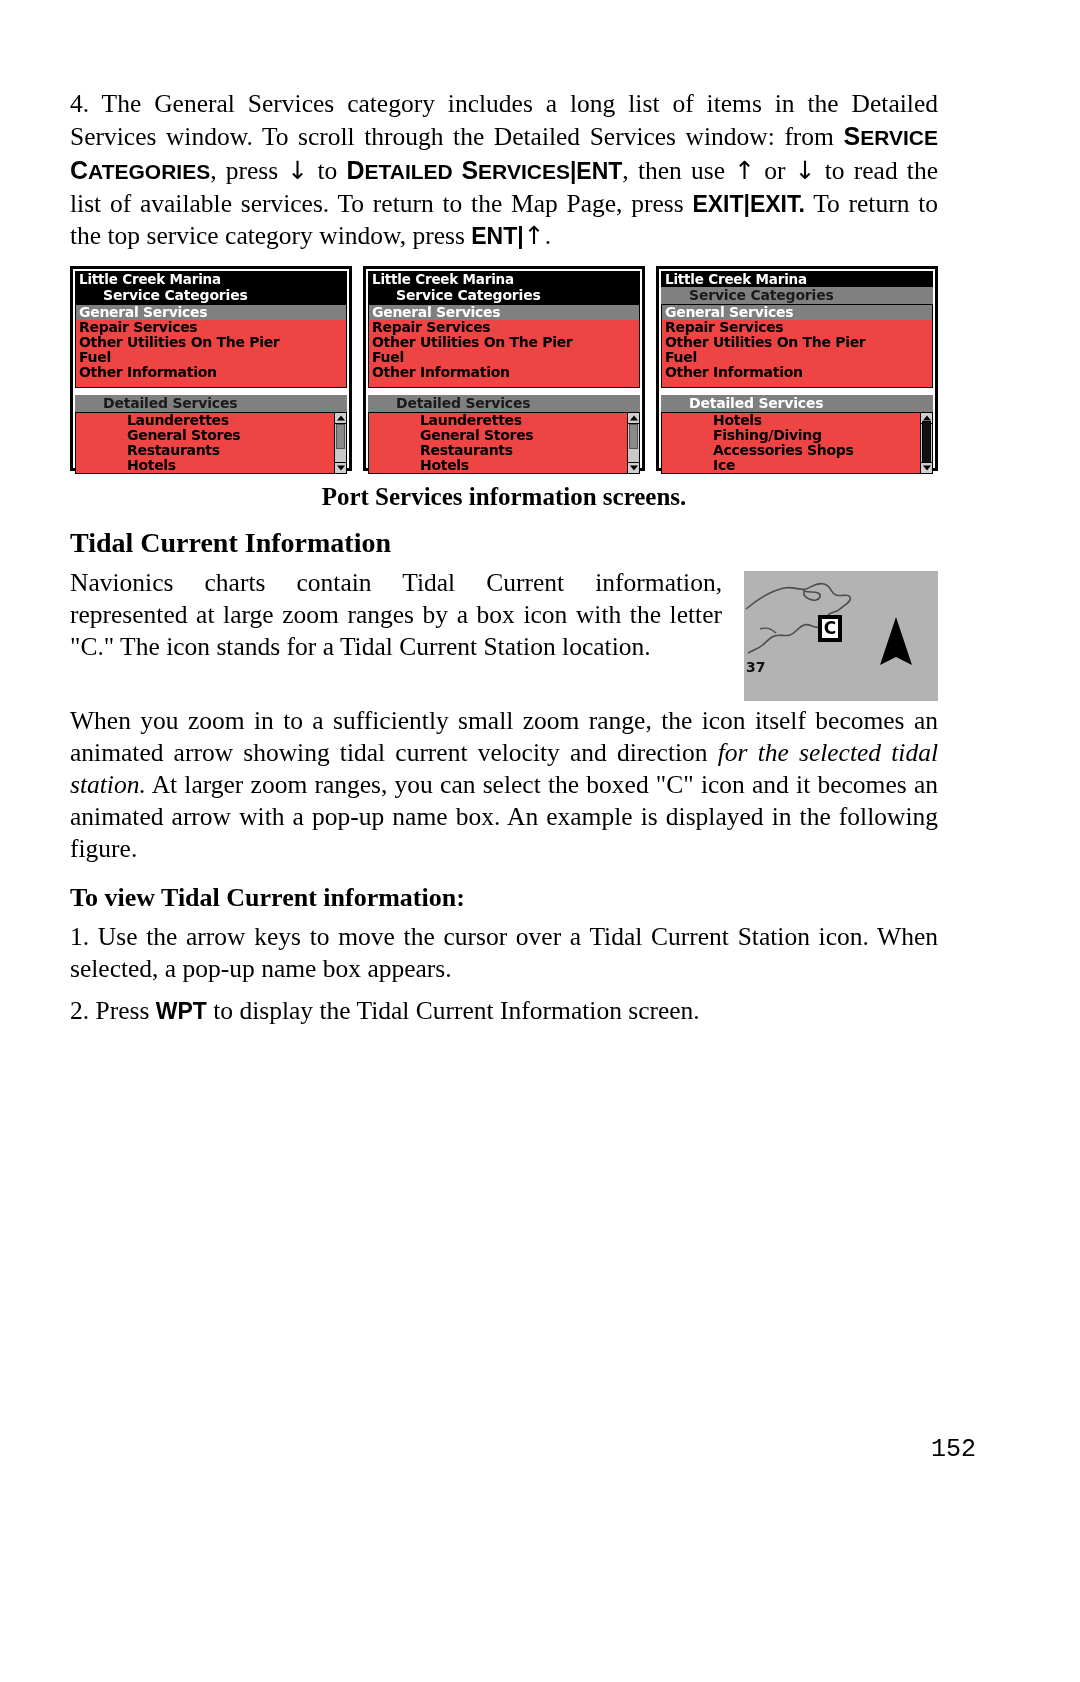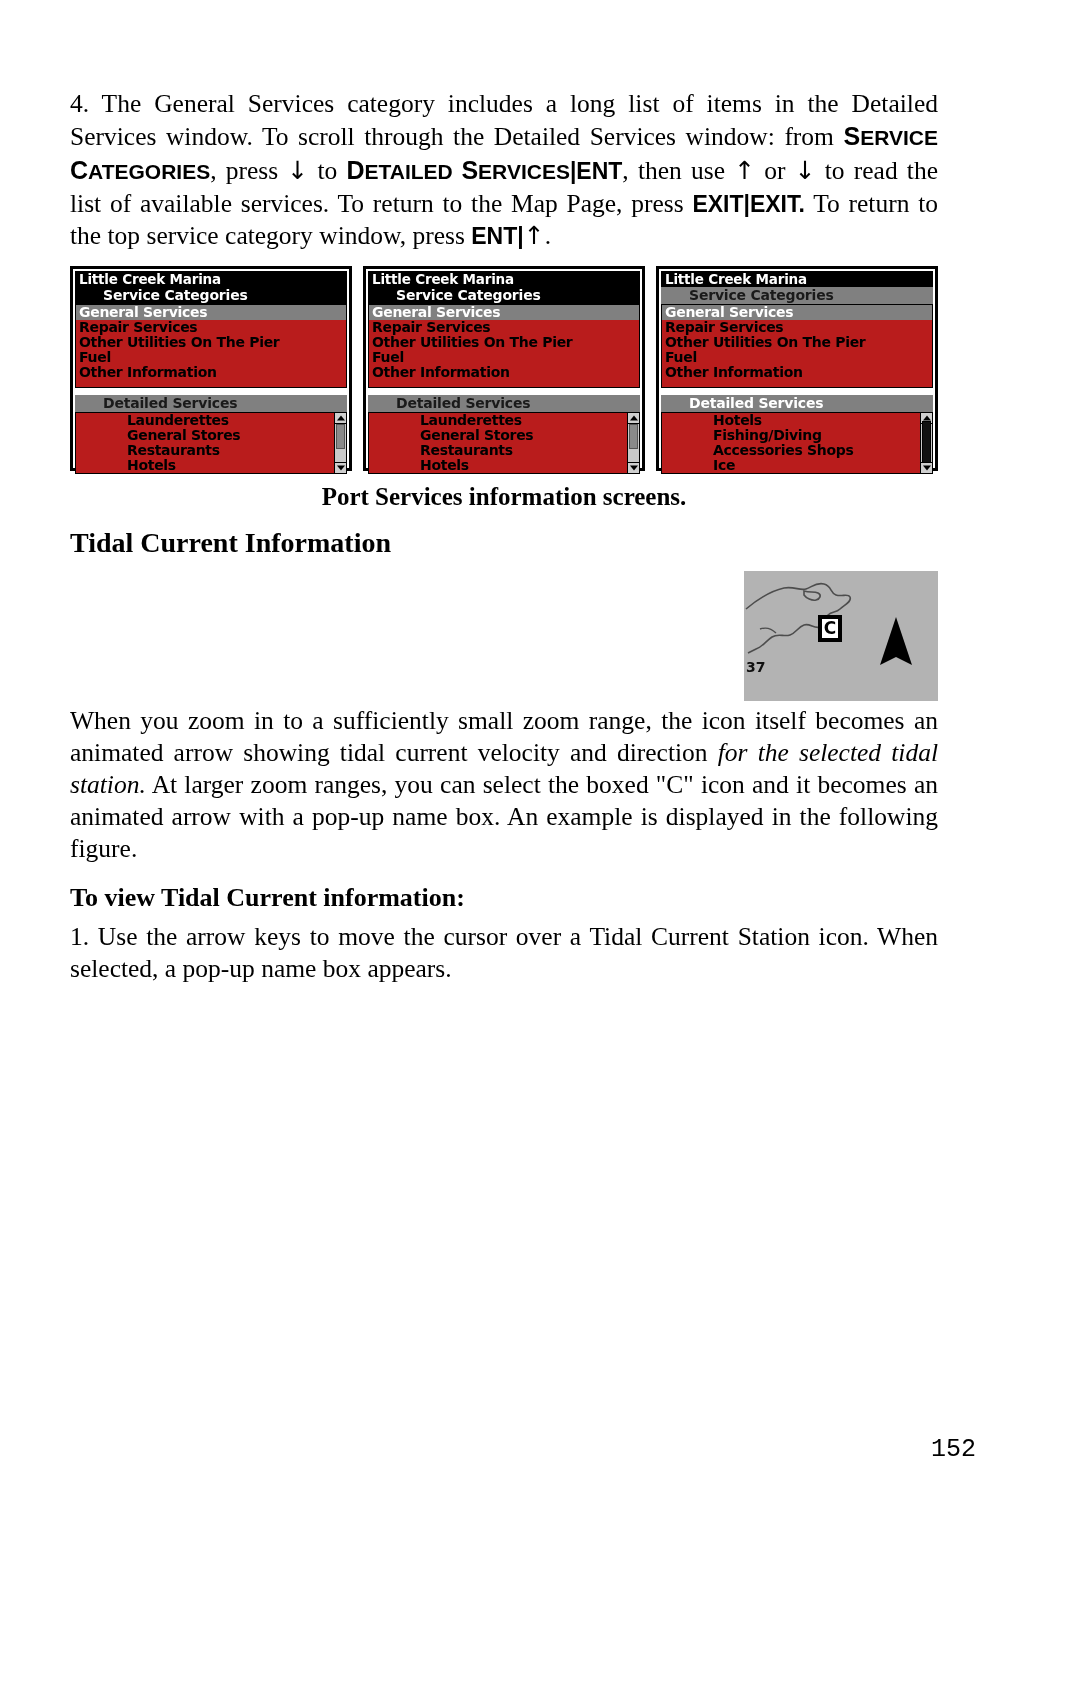--- a/index.html
+++ b/index.html
@@ -105,21 +105,21 @@
     height: 17px;
     padding-left: 28px;
     box-sizing: border-box;
     letter-spacing: -0.2px;
   }
   .sec-hdr.black { background:#000; color:#fff; }
   .sec-hdr.gray-dark { background:#808080; color:#1a1a1a; }
   .sec-hdr.gray-light { background:#808080; color:#ffffff; }
   .listbox {
     border: 1.5px solid #000;
-    background: #b91c1c;
+    background: #ef4444;
     box-sizing: border-box;
     position: relative;
     overflow: hidden;
   }
   .listbox.cats { height: 84px; }
   .listbox.detail { height: 62px; padding-left: 48px; }
   .li {
     font-size: 14px;
     font-weight: bold;
     line-height: 15px;
@@ -319,25 +319,27 @@
         <svg width="194" height="130" viewBox="0 0 194 130" style="position:absolute;left:0;top:0;">
           <path d="M2 38 C14 28 26 20 40 17 C50 15 56 20 62 18 C68 16 72 11 80 13 C88 15 86 22 92 24 C98 26 104 22 106 26 C108 31 100 34 96 38 C92 42 88 40 84 44 C80 48 82 54 76 56 C70 58 66 52 60 54 C54 56 52 62 46 64 C40 66 34 62 28 66 C22 70 18 76 12 78 L4 82" fill="none" stroke="#4d4d4d" stroke-width="1.6"></path>
           <path d="M60 20 C66 22 70 20 74 22 C78 24 76 28 72 29 C68 30 62 27 60 24 Z" fill="none" stroke="#4d4d4d" stroke-width="1.6"></path>
           <path d="M16 58 C22 56 28 58 32 62" fill="none" stroke="#4d4d4d" stroke-width="1.4"></path>
           <polygon points="152,46 168,94 152,86 136,94" fill="#000"></polygon>
         </svg>
         <div class="cbox">C</div>
         <div class="depthnum">37</div>
       </div>
 
+      <p class="body">Navionics charts contain Tidal Current information, represented at large zoom ranges by a box icon with the letter "C." The icon stands for a Tidal Current Station location.</p>
     </div>
 
     <p class="body"><span>When you zoom in to a sufficiently small zoom range, the icon itself becomes an animated arrow showing tidal current velocity and direction </span><span class="ital">for the selected tidal station.</span><span> At larger zoom ranges, you can select the boxed "C" icon and it becomes an animated arrow with a pop-up name box. An example is displayed in the following figure.</span></p>
 
     <h3 class="subhead">To view Tidal Current information:</h3>
 
     <p class="body">1. Use the arrow keys to move the cursor over a Tidal Current Station icon. When selected, a pop-up name box appears.</p>
 
+    <p class="body"><span>2. Press </span><span class="kb">WPT</span><span> to display the Tidal Current Information screen.</span></p>
 
   </div>
 
   <div class="pagenum">152</div>
 </div>
 
 </body></html>

